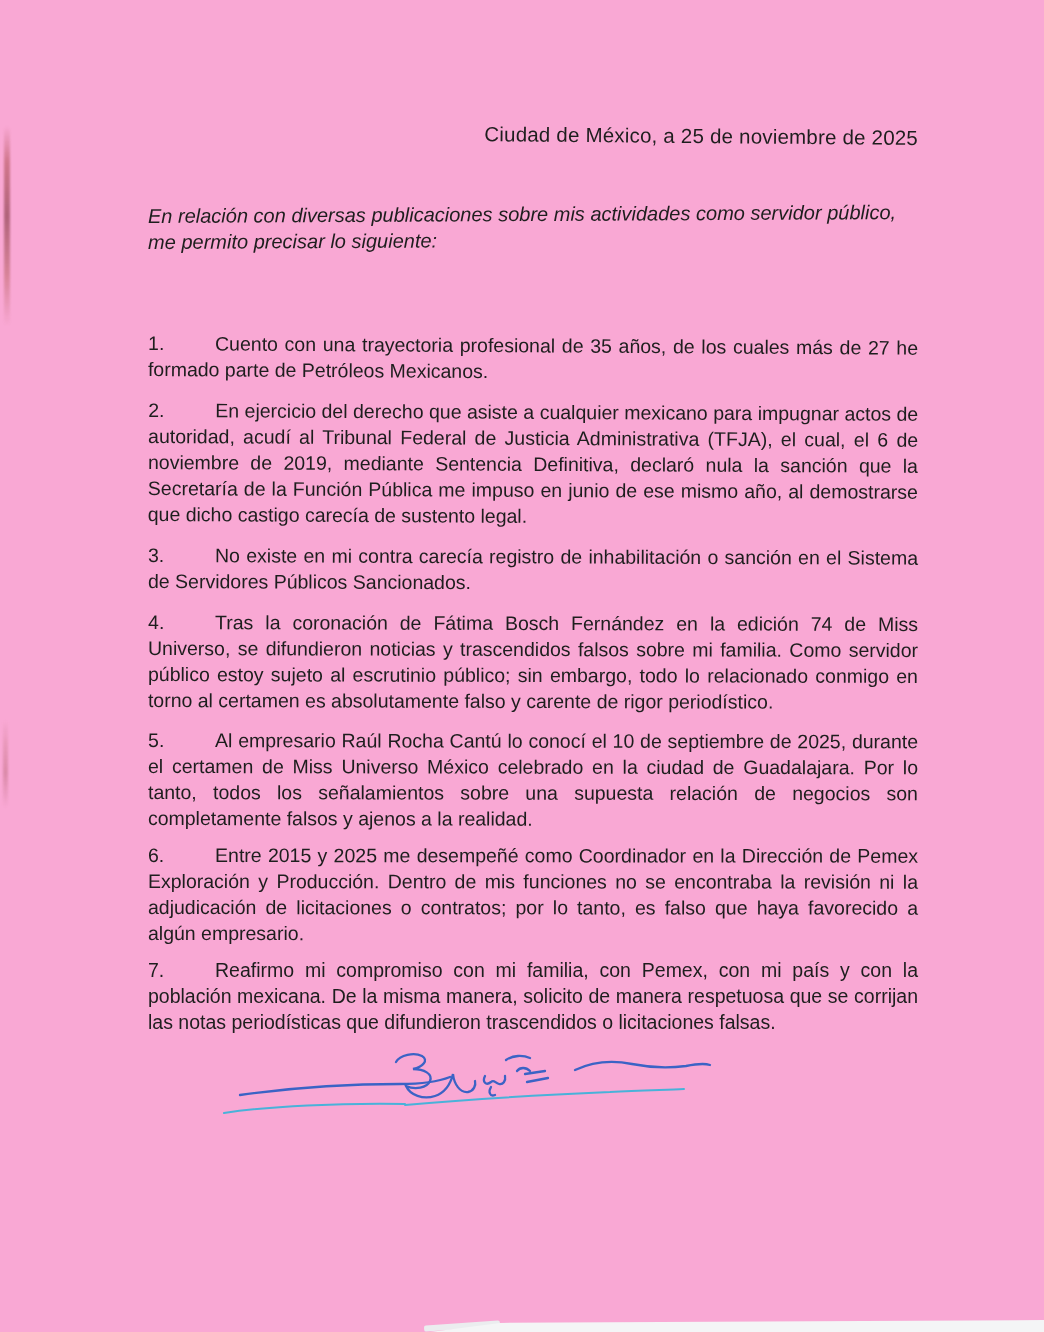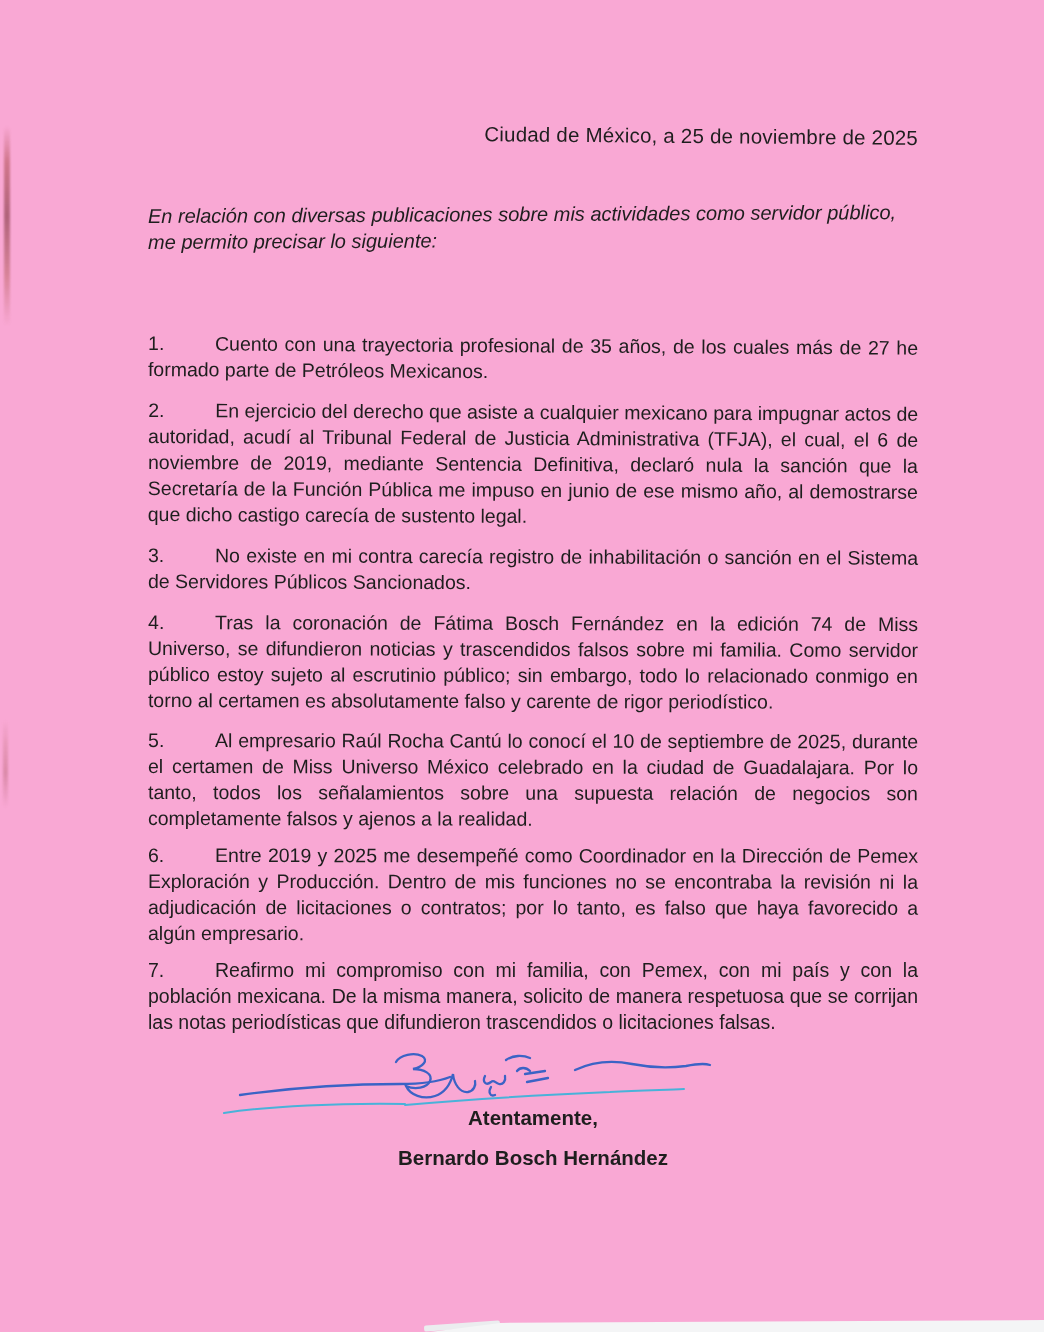--- a/index.html
+++ b/index.html
@@ -124,21 +124,21 @@
   <p class="para p1"><span class="num">1.</span><span>Cuento con una trayectoria profesional de 35 años, de los cuales más de 27 he formado parte de Petróleos Mexicanos.</span></p>
 
   <p class="para p2"><span class="num">2.</span><span>En ejercicio del derecho que asiste a cualquier mexicano para impugnar actos de autoridad, acudí al Tribunal Federal de Justicia Administrativa (TFJA), el cual, el 6 de noviembre de 2019, mediante Sentencia Definitiva, declaró nula la sanción que la Secretaría de la Función Pública me impuso en junio de ese mismo año, al demostrarse que dicho castigo carecía de sustento legal.</span></p>
 
   <p class="para p3"><span class="num">3.</span><span>No existe en mi contra carecía registro de inhabilitación o sanción en el Sistema de Servidores Públicos Sancionados.</span></p>
 
   <p class="para p4"><span class="num">4.</span><span>Tras la coronación de Fátima Bosch Fernández en la edición 74 de Miss Universo, se difundieron noticias y trascendidos falsos sobre mi familia. Como servidor público estoy sujeto al escrutinio público; sin embargo, todo lo relacionado conmigo en torno al certamen es absolutamente falso y carente de rigor periodístico.</span></p>
 
   <p class="para p5"><span class="num">5.</span><span>Al empresario Raúl Rocha Cantú lo conocí el 10 de septiembre de 2025, durante el certamen de Miss Universo México celebrado en la ciudad de Guadalajara. Por lo tanto, todos los señalamientos sobre una supuesta relación de negocios son completamente falsos y ajenos a la realidad.</span></p>
 
-  <p class="para p6"><span class="num">6.</span><span>Entre 2019 y 2025 me desempeñé como Coordinador en la Dirección de Pemex Exploración y Producción. Dentro de mis funciones no se encontraba la revisión ni la adjudicación de licitaciones o contratos; por lo tanto, es falso que haya favorecido a algún empresario.</span></p>
+  <p class="para p6"><span class="num">6.</span><span>Entre 2015 y 2025 me desempeñé como Coordinador en la Dirección de Pemex Exploración y Producción. Dentro de mis funciones no se encontraba la revisión ni la adjudicación de licitaciones o contratos; por lo tanto, es falso que haya favorecido a algún empresario.</span></p>
 
   <p class="para p7"><span class="num">7.</span><span>Reafirmo mi compromiso con mi familia, con Pemex, con mi país y con la población mexicana. De la misma manera, solicito de manera respetuosa que se corrijan las notas periodísticas que difundieron trascendidos o licitaciones falsas.</span></p>
 
   <svg class="signature-svg" viewBox="0 0 520 80">
     <g fill="none" stroke-linecap="round" stroke-width="2.3" stroke="#3b63c5">
       <path d="M 40 55 C 90 48 150 44 200 44 C 220 44 240 41 250 37"></path>
       <path d="M 196 22 C 200 15 214 12 222 16 C 229 20 223 27 213 29 C 224 29 233 34 230 41 C 227 48 215 50 206 46 C 210 55 223 60 235 56 C 247 52 251 42 253 34 C 254 44 260 53 268 52 C 274 51 276 45 275 41"></path>
       <path d="M 285 36 C 282 42 286 46 291 42 C 294 39 295 43 299 44 C 303 45 306 41 305 36"></path>
       <path d="M 291 47 C 288 52 290 57 295 55"></path>
       <path d="M 306 20 C 313 15 323 15 330 18"></path>
@@ -146,20 +146,18 @@
       <path d="M 325 34 L 345 31"></path>
       <path d="M 327 42 L 348 38"></path>
       <path d="M 375 30 C 392 22 412 20 432 24 C 452 28 470 28 486 26 C 496 24 504 23 510 25"></path>
     </g>
     <g fill="none" stroke-linecap="round" stroke-width="2" stroke="#49b2d9">
       <path d="M 24 73 C 70 66 140 63 205 64"></path>
       <path d="M 205 65 C 260 60 340 55 410 52 C 440 50 465 50 484 49"></path>
     </g>
   </svg>
 
-  <div class="content closing">Atentamente,</div>
 
-  <div class="content signatory">Bernardo Bosch Hernández</div>
 
   <div class="bottom-wedge"></div>
   <div class="bottom-shadow"></div>
 
 </div>
 
 </body></html>

